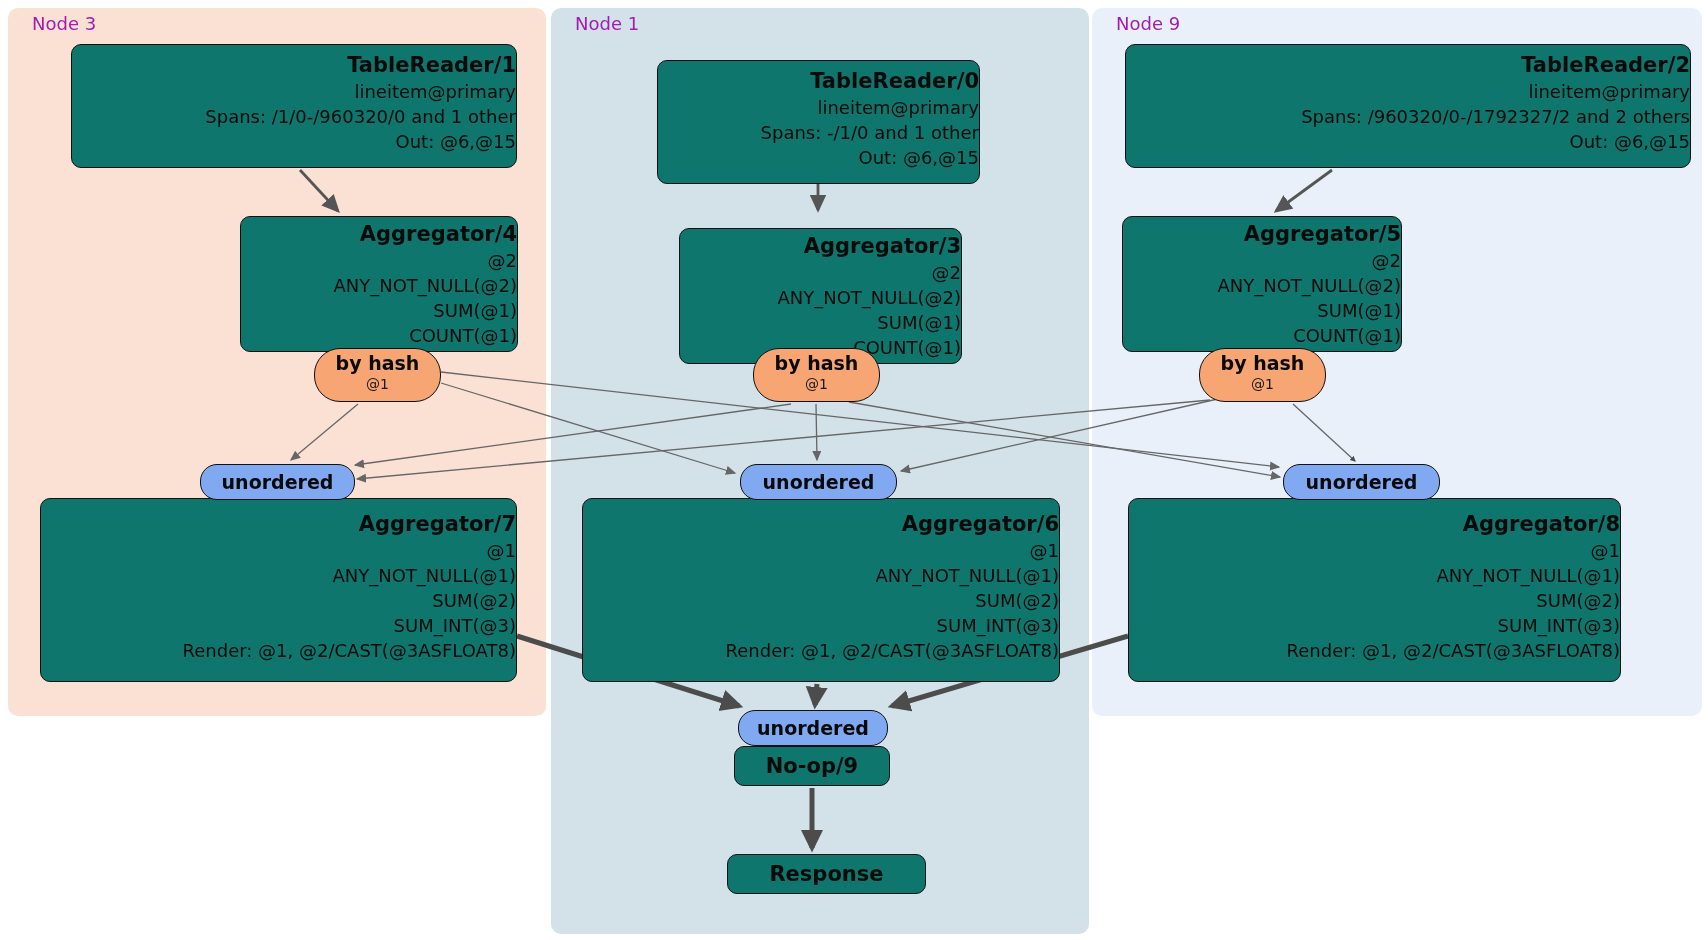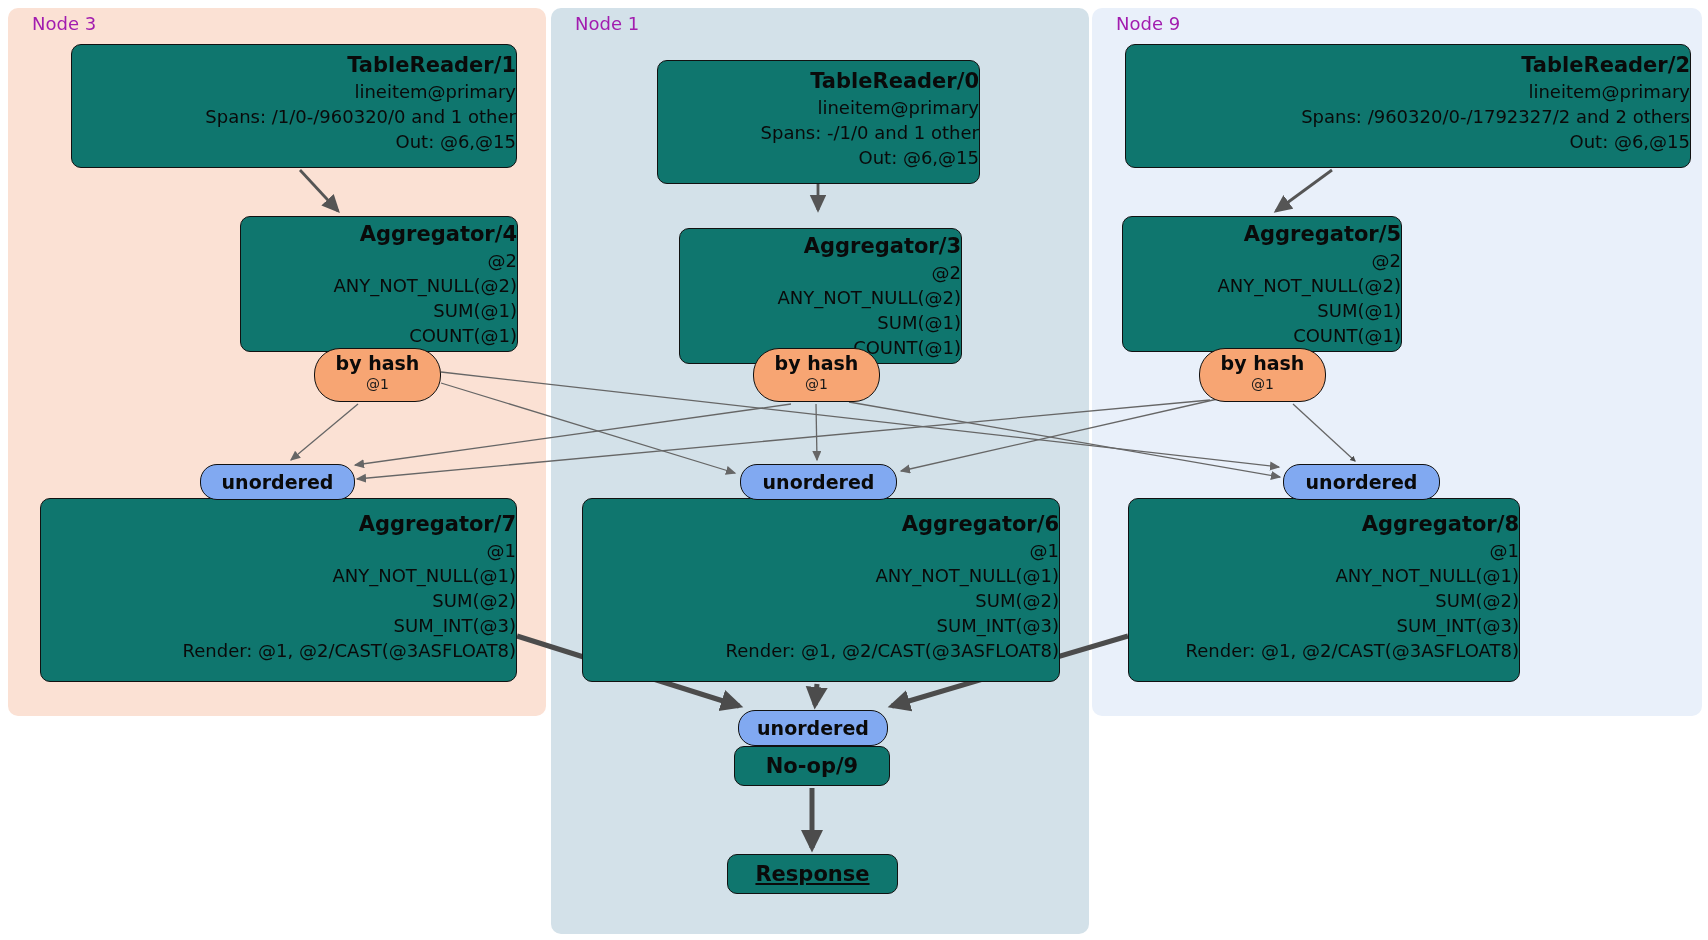--- a/index.html
+++ b/index.html
@@ -142,32 +142,32 @@
     <div class="proc-line">Render: @1, @2/CAST(@3ASFLOAT8)</div>
   </div>
   <div class="proc" style="left:582px;top:498px;width:478px;height:184px;padding-top:12px;">
     <div class="proc-title">Aggregator/6</div>
     <div class="proc-line">@1</div>
     <div class="proc-line">ANY_NOT_NULL(@1)</div>
     <div class="proc-line">SUM(@2)</div>
     <div class="proc-line">SUM_INT(@3)</div>
     <div class="proc-line">Render: @1, @2/CAST(@3ASFLOAT8)</div>
   </div>
-  <div class="proc" style="left:1128px;top:498px;width:392px;height:184px;padding-top:12px;padding-left:21px;">
+  <div class="proc" style="left:1128px;top:498px;width:493px;height:184px;padding-top:12px;padding-left:21px;">
     <div class="proc-title">Aggregator/8</div>
     <div class="proc-line">@1</div>
     <div class="proc-line">ANY_NOT_NULL(@1)</div>
     <div class="proc-line">SUM(@2)</div>
     <div class="proc-line">SUM_INT(@3)</div>
     <div class="proc-line">Render: @1, @2/CAST(@3ASFLOAT8)</div>
   </div>
 
   <div class="sync" style="left:738px;top:710px;width:150px;height:36px;">
     <span>unordered</span>
   </div>
   <div class="proc single" style="left:734px;top:746px;width:156px;height:40px;">
     <div class="proc-title">No-op/9</div>
   </div>
-  <div class="proc single" style="left:727px;top:854px;width:171px;height:40px;text-decoration:underline;">
+  <div class="proc single" style="left:727px;top:854px;width:199px;height:40px;">
     <div class="proc-title">Response</div>
   </div>
 
 </div>
 
 </body></html>

